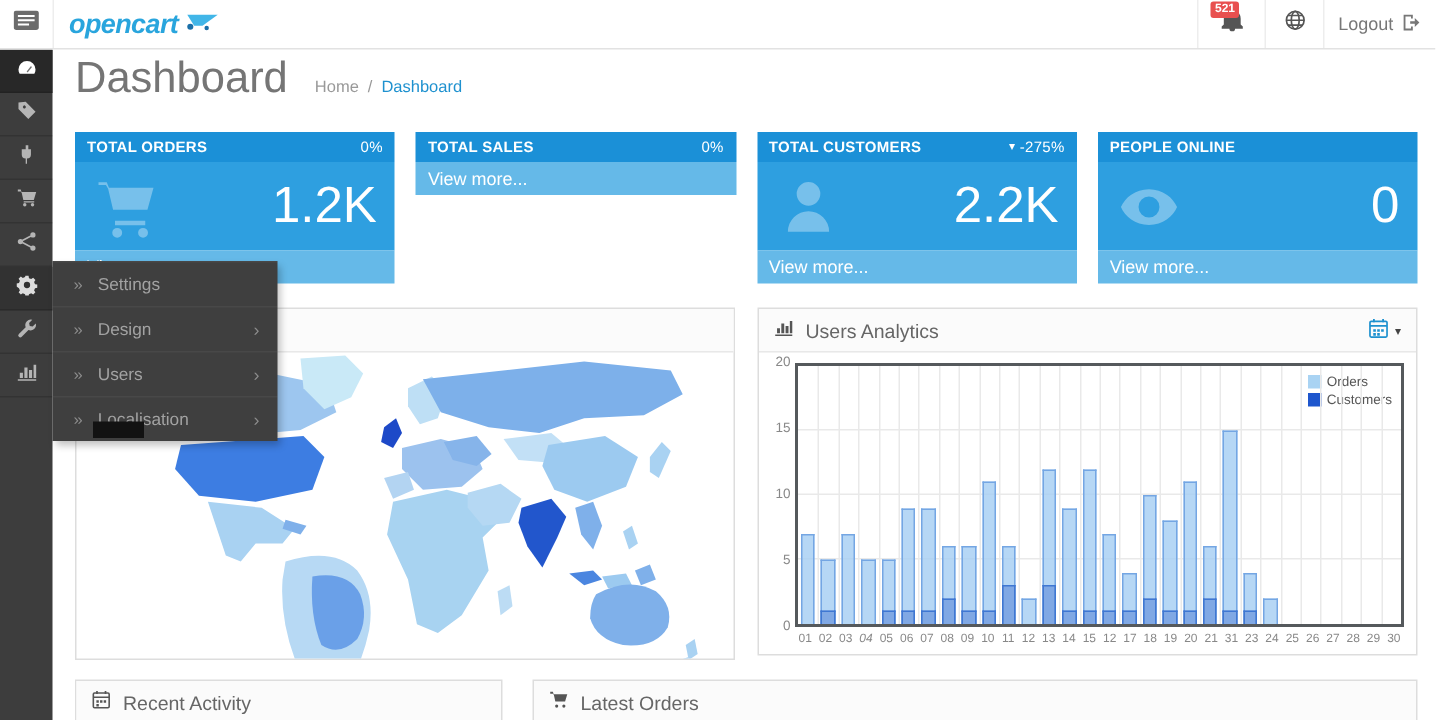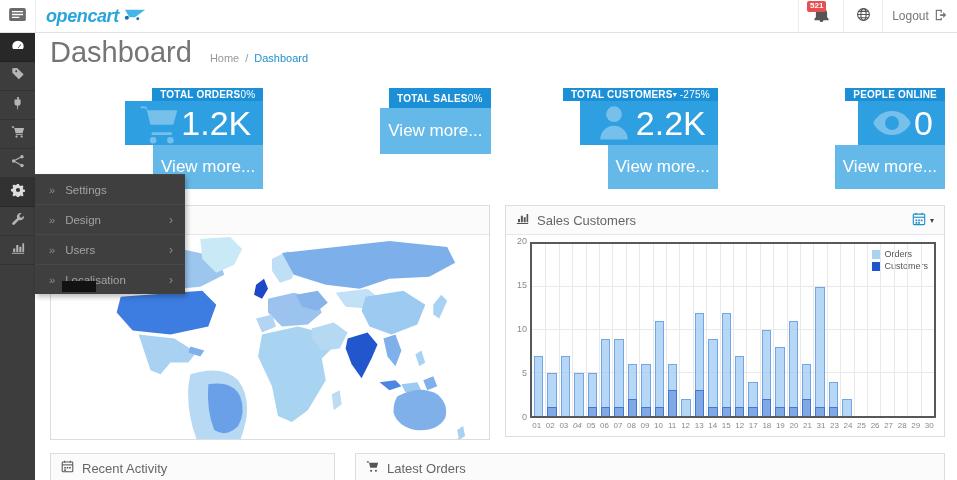--- a/index.html
+++ b/index.html
@@ -40,31 +40,31 @@
   .black-chip{position:absolute;left:62px;top:281px;width:34px;height:11px;background:#121212;z-index:41;}
 
   
   .title-row{position:absolute;left:50px;top:36px;display:flex;align-items:baseline;gap:18px;}
   .page-title{font-size:29px;font-weight:400;color:#757575;margin:0;}
   .crumbs{font-size:11px;color:#999;display:flex;gap:6px;align-items:baseline;}
   .crumb-link{color:var(--accent);cursor:pointer;}
 
   
   .tiles{position:absolute;left:50px;top:88px;width:895px;height:101px;display:flex;gap:14px;}
-  .tile{flex:1;display:flex;flex-direction:column;align-items:flex-end;}
+  .tile{flex:1;display:flex;flex-direction:column;}
   .tile-head{height:20px;background:var(--tile-header);color:#fff;display:flex;align-items:center;
     padding:0 8px;font-size:10px;font-weight:bold;letter-spacing:0.2px;}
   .tile-pct{margin-left:auto;font-weight:normal;display:flex;align-items:center;gap:3px;}
   .caret-down{font-size:8px;line-height:1;}
   .tile-body{flex:1;background:var(--tile-body);display:flex;align-items:center;padding:0 12px;}
   .tile-icon{display:flex;}
   .tile-icon svg{width:44px;height:44px;fill:rgba(255,255,255,0.35);}
   .tile-value{margin-left:auto;color:#fff;font-size:34px;font-weight:400;}
-  .tile-foot{height:22px;background:var(--tile-footer);color:#fff;font-size:17px;display:flex;
-    align-items:center;padding:12px 8px;cursor:pointer;margin-left:20px;}
+  .tile-foot{height:22px;background:var(--tile-footer);color:#fff;font-size:12px;display:flex;
+    align-items:center;padding:0 8px;cursor:pointer;}
 
   
   .panel{position:absolute;background:#fff;border:1px solid #ddd;box-sizing:border-box;}
   .panel-head{height:29px;border-bottom:1px solid #e8e8e8;background:#fbfbfb;display:flex;
     align-items:center;padding:0 10px;gap:8px;color:#666;font-size:13px;box-sizing:border-box;}
   .panel-head svg{width:13px;height:13px;color:#555;}
   .map-panel{left:50px;top:205px;width:440px;height:235px;}
   .map-body{position:absolute;top:29px;left:0;right:0;bottom:0;}
   .map-body svg{width:100%;height:100%;display:block;}
   .chart-panel{left:505px;top:205px;width:440px;height:232px;}
@@ -315,21 +315,21 @@
         <path d="M404 206 L410 204 L408 212 Z" fill="#a9d2f2"></path>
       </svg>
     </div>
   </div>
 
   <div class="panel chart-panel">
     <div class="panel-head">
       <span><svg viewBox="0 0 16 16">
             <path d="M1 13.5h14v1.2H1zM2.5 8.5h2.4v4H2.5zM6 4.5h2.4v8H6zM9.5 6.5h2.4v6H9.5zM13 2.5h2v10h-2z" fill="currentColor"></path>
           </svg></span>
-      <span>Sales Customers</span>
+      <span>Users Analytics</span>
       <span class="cal-btn">
         <span><svg viewBox="0 0 16 16" fill="none" stroke="currentColor">
               <path d="M4.5 0.8v2.4M11.5 0.8v2.4" stroke-width="1.4"></path>
               <rect x="1.5" y="2.5" width="13" height="12" rx="1" stroke-width="1.3"></rect>
               <path d="M1.5 6h13" stroke-width="1.3"></path>
               <path d="M4 8.5h2v2H4zM7 8.5h2v2H7zM10 8.5h2v2h-2zM4 11.5h2v2H4zM7 11.5h2v2H7z" fill="currentColor" stroke="none"></path>
             </svg></span>
         <span class="cal-caret">▾</span>
       </span>
     </div>

